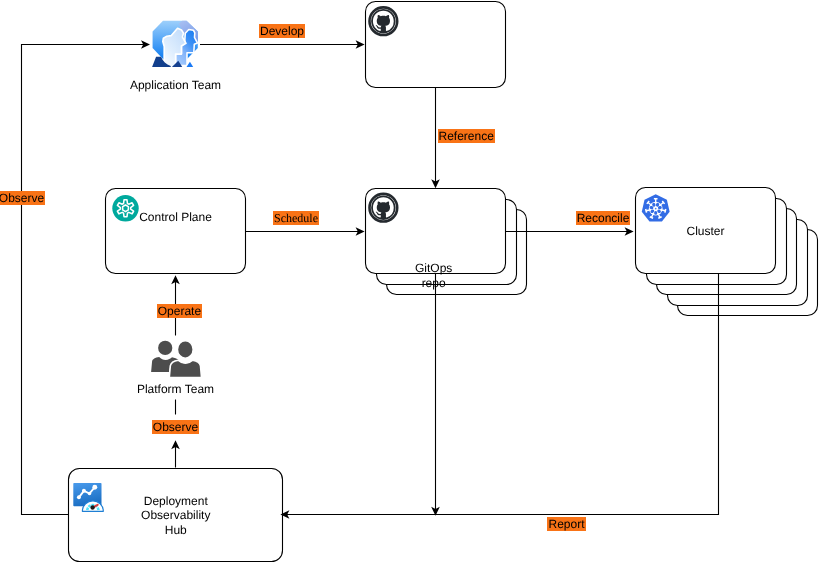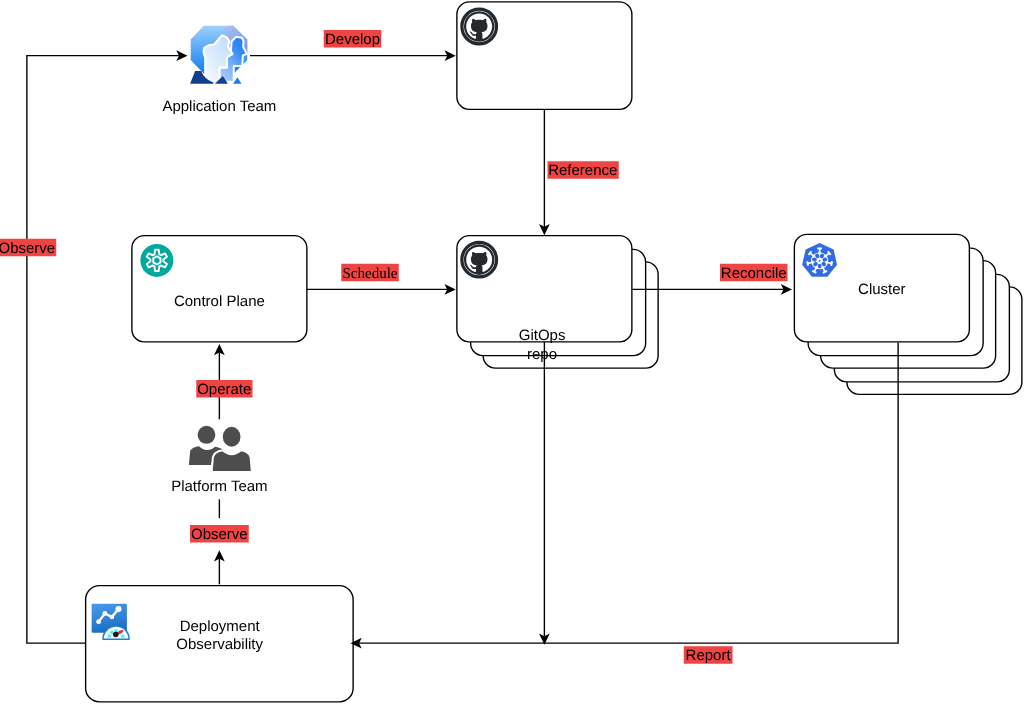--- a/index.html
+++ b/index.html
@@ -3,21 +3,21 @@
 <meta charset="utf-8">
 <title>GitOps Platform Diagram</title>
 <style>
   html,body{margin:0;padding:0;background:#ffffff;}
   body{width:821px;height:564px;overflow:hidden;font-family:"Liberation Sans",sans-serif;-webkit-font-smoothing:antialiased;text-rendering:geometricPrecision;}
   #canvas{position:relative;width:821px;height:564px;background:#ffffff;}
   svg.layer{position:absolute;left:0;top:0;width:821px;height:564px;}
   .node-label{position:absolute;font-family:"Liberation Sans",sans-serif;font-size:12px;color:#000000;text-align:center;line-height:14.2px;white-space:nowrap;font-size:12px;}
   .node-label>div{line-height:14.2px;}
   .edge-label{position:absolute;font-family:"Liberation Sans",sans-serif;font-size:12px;color:#000000;text-align:center;white-space:nowrap;}
-  .edge-label>span{background:#ef4444;padding:0 1px;}
+  .edge-label>span{background:#f97316;padding:0 1px;}
 </style>
 </head>
 <body>
 
 <div id="canvas">
 
   <svg class="layer" viewBox="0 0 821 564">
 
     <rect x="365.5" y="1.5" width="140" height="86" rx="10" ry="10" fill="#ffffff" stroke="#000000" stroke-width="1.1"></rect>
 
@@ -199,36 +199,37 @@
         <path d="M 97.62 507.67 A 5.6 5.6 0 0 1 98.43 510.16"></path>
       </g>
       <path fill="none" stroke="#d93b3b" stroke-width="2.2" stroke-linecap="round" d="M 93.2 507.4 L 97.6 504.9"></path>
       <circle cx="92.6" cy="507.5" r="2.2" fill="#1a1a1a"></circle>
     </g>
   </svg>
 
   <div class="node-label" style="left:105px;top:78px;width:141px;">
     <span>Application Team</span>
   </div>
-  <div class="node-label" style="left:105px;top:234px;width:141px;">
+  <div class="node-label" style="left:105px;top:210px;width:141px;">
     <span>Control Plane</span>
   </div>
   <div class="node-label" style="left:364px;top:216.4px;width:139.3px;margin-top:45px;">
       <div>GitOps</div>
       <div>repo</div>
     </div>
   <div class="node-label" style="left:635.5px;top:223.8px;width:140px;text-align:center;">
     <span>Cluster</span>
   </div>
   <div class="node-label" style="left:105px;top:382.4px;width:141px;text-align:center;">
     <span>Platform Team</span>
   </div>
   <div class="node-label" style="left:69px;top:494.1px;width:213.5px;">
       <div>Deployment</div>
       <div>Observability</div>
+      <div>Hub</div>
     </div>
 
   <div class="edge-label" style="left:252px;top:24.2px;width:60px;"><span>Develop</span></div>
   <div class="edge-label" style="left:437.5px;top:129.2px;width:60px;text-align:left;"><span>Reference</span></div>
   <div class="edge-label" style="left:266px;top:210.9px;width:60px;font-family:Liberation Serif, serif;"><span>Schedule</span></div>
   <div class="edge-label" style="left:545px;top:210.9px;width:60px;margin-left:28px;"><span>Reconcile</span></div>
   <div class="edge-label" style="left:149.4px;top:303.7px;width:60px;"><span>Operate</span></div>
   <div class="edge-label" style="left:145.5px;top:420.3px;width:60px;"><span>Observe</span></div>
   <div class="edge-label" style="left:-8.5px;top:190.9px;width:60px;"><span>Observe</span></div>
   <div class="edge-label" style="left:536.5px;top:517px;width:60px;"><span>Report</span></div>

